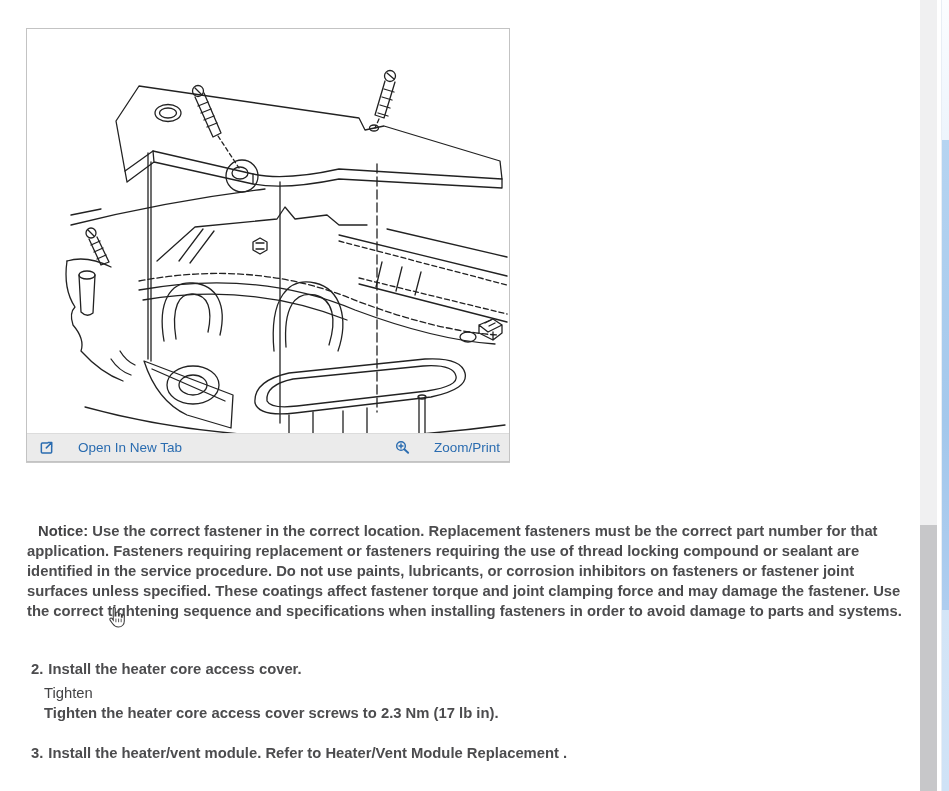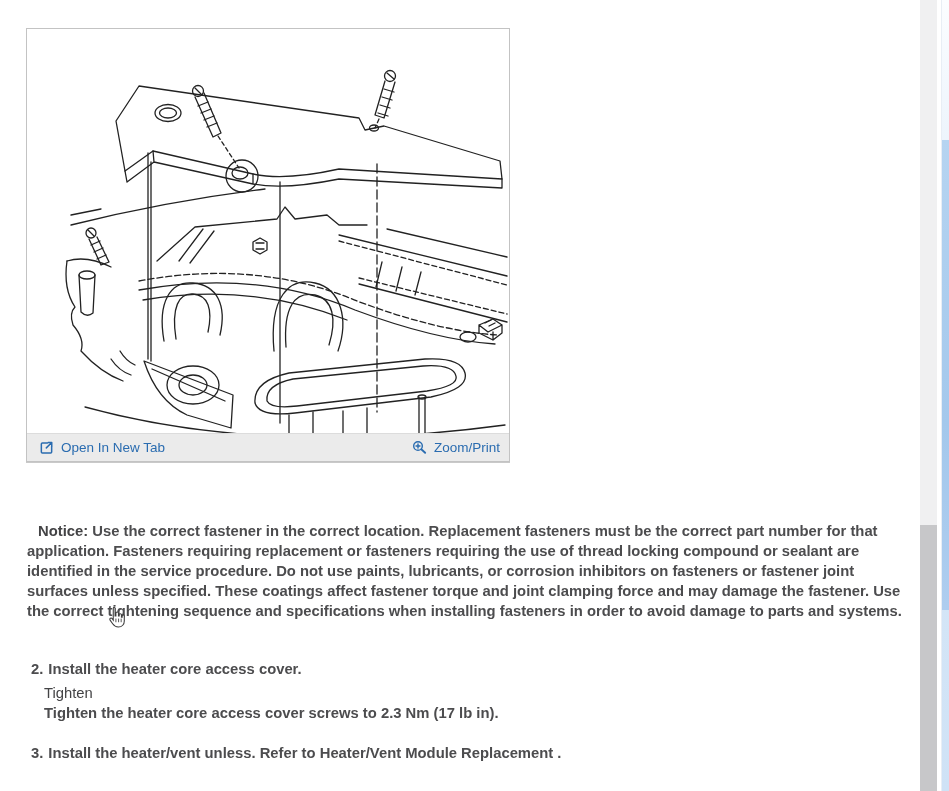--- a/index.html
+++ b/index.html
@@ -37,21 +37,21 @@
     background: #ebebeb;
     border-top: 1px solid #dcdcdc;
     display: flex;
     align-items: center;
     justify-content: space-between;
     padding: 0 9px 0 12px;
   }
   .fig-link {
     display: inline-flex;
     align-items: center;
-    gap: 7px;
+    gap: 24px;
     color: #2a6cb0;
     font-size: 13.5px;
     text-decoration: none;
     cursor: pointer;
   }
   .fig-link svg { display: block; }
 
   
   .doc-text {
     position: absolute;
@@ -219,21 +219,21 @@
 <p class="doc-text notice-para"><b>Notice:</b><span> Use the correct fastener in the correct location. Replacement fasteners must be the correct part number for that application. Fasteners requiring replacement or fasteners requiring the use of thread locking compound or sealant are identified in the service procedure. Do not use paints, lubricants, or corrosion inhibitors on fasteners or fastener joint surfaces unless specified. These coatings affect fastener torque and joint clamping force and may damage the fastener. Use the correct tightening sequence and specifications when installing fasteners in order to avoid damage to parts and systems.</span></p>
 
 <div class="doc-text step-line step-2">
   <span class="step-num">2.</span><span>Install the heater core access cover.</span>
 </div>
 
 <div class="doc-text tighten-head">Tighten</div>
 <div class="doc-text tighten-body">Tighten the heater core access cover screws to 2.3 Nm (17 lb in).</div>
 
 <div class="doc-text step-line step-3">
-  <span class="step-num">3.</span><span>Install the heater/vent unless. Refer to Heater/Vent Module Replacement .</span>
+  <span class="step-num">3.</span><span>Install the heater/vent module. Refer to Heater/Vent Module Replacement .</span>
 </div>
 
 <div class="sb-gray-track">
   <div class="sb-gray-thumb"></div>
 </div>
 <div class="sb-blue-track">
   <div class="sb-blue-thumb"></div>
 </div>
 
 <svg class="hand-cursor" viewBox="0 0 24 26">

